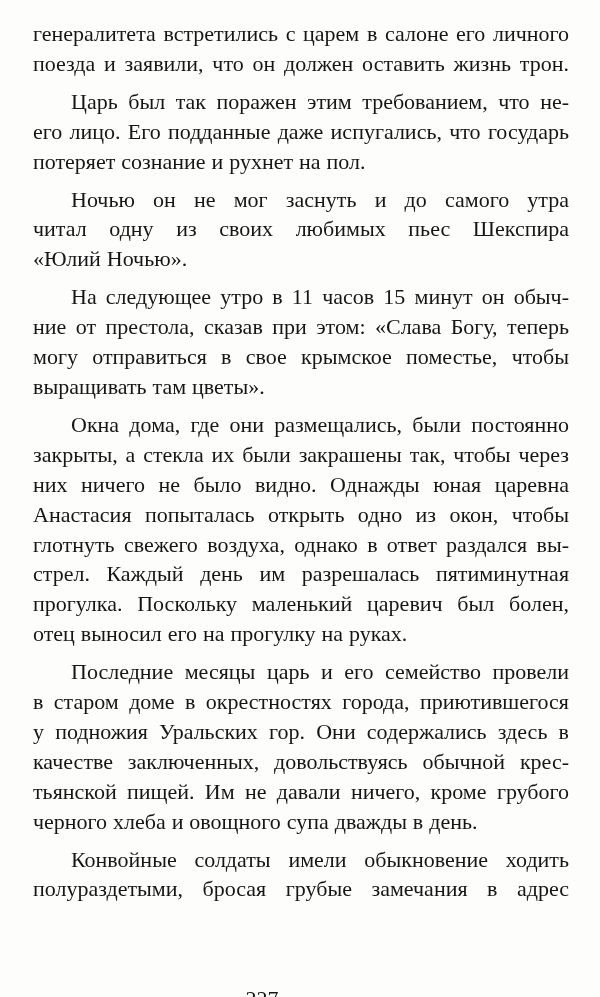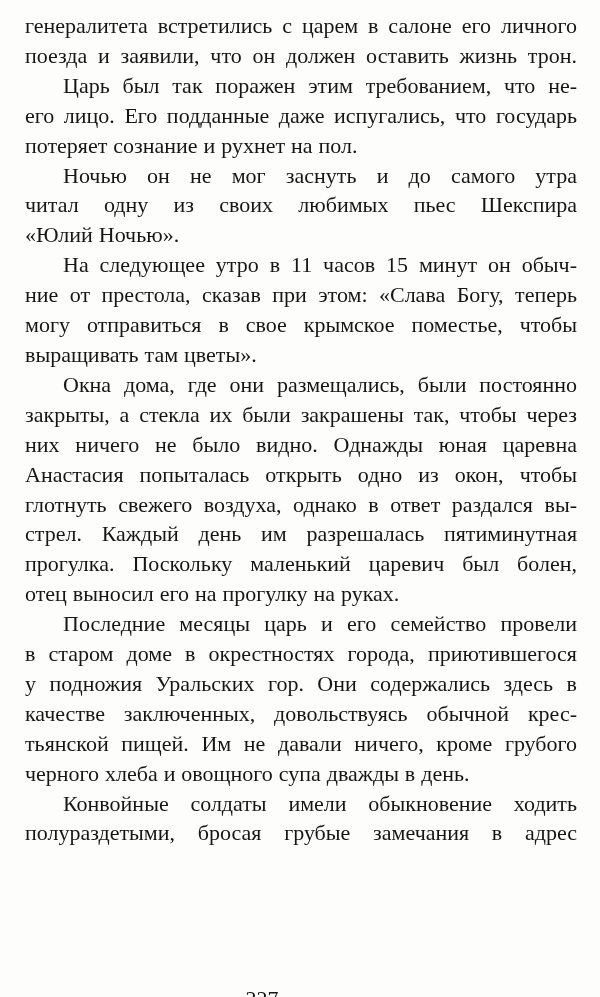--- a/index.html
+++ b/index.html
@@ -16,21 +16,21 @@
     color: #161616;
     overflow: hidden;
   }
   .text-block {
     position: absolute;
     left: 25px;
     top: 11px;
     width: 552px;
   }
   .para {
-    margin: 0;
+    margin: 8px;
     padding: 0;
   }
   .line {
     font-size: 22px;
     line-height: 29.9px;
     text-align: justify;
     text-align-last: justify;
     -moz-text-align-last: justify;
     word-spacing: 0.02em;
   }

